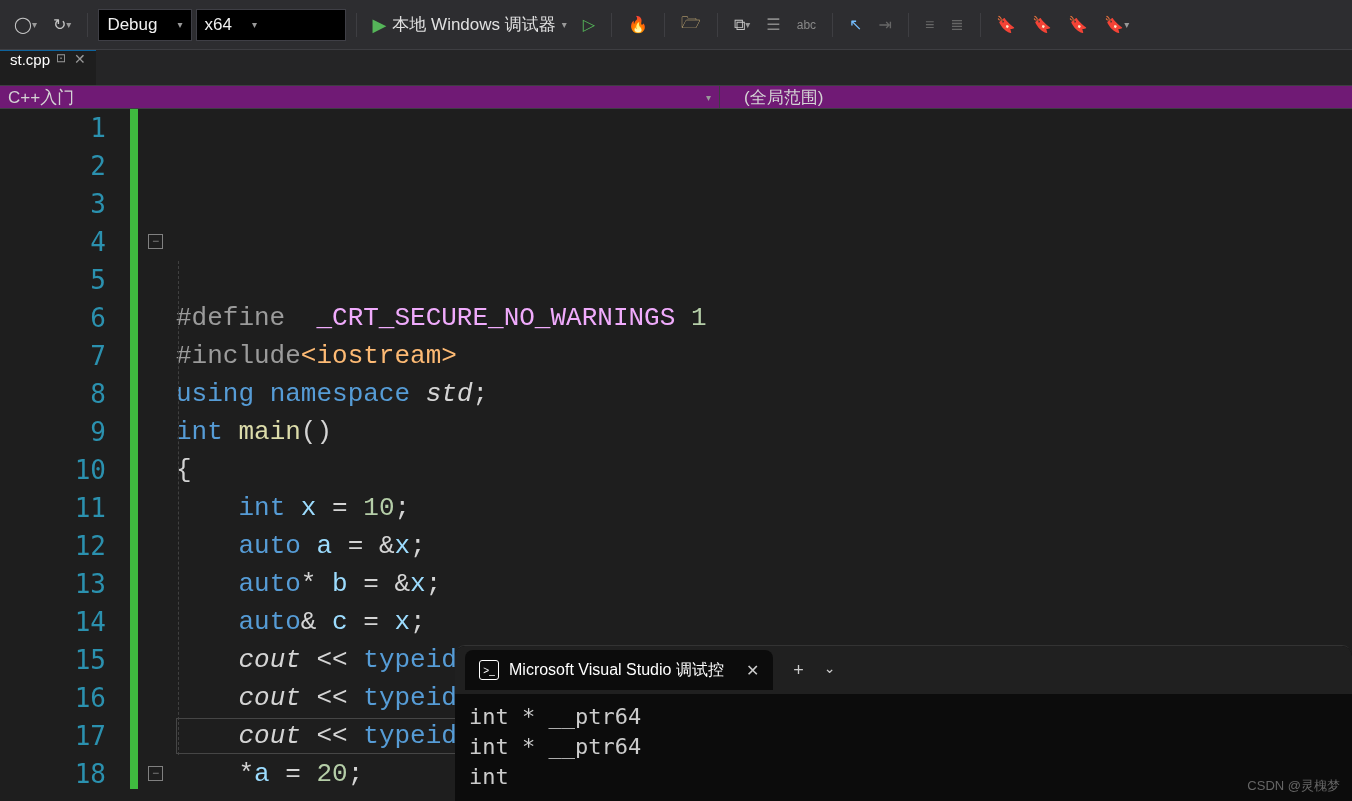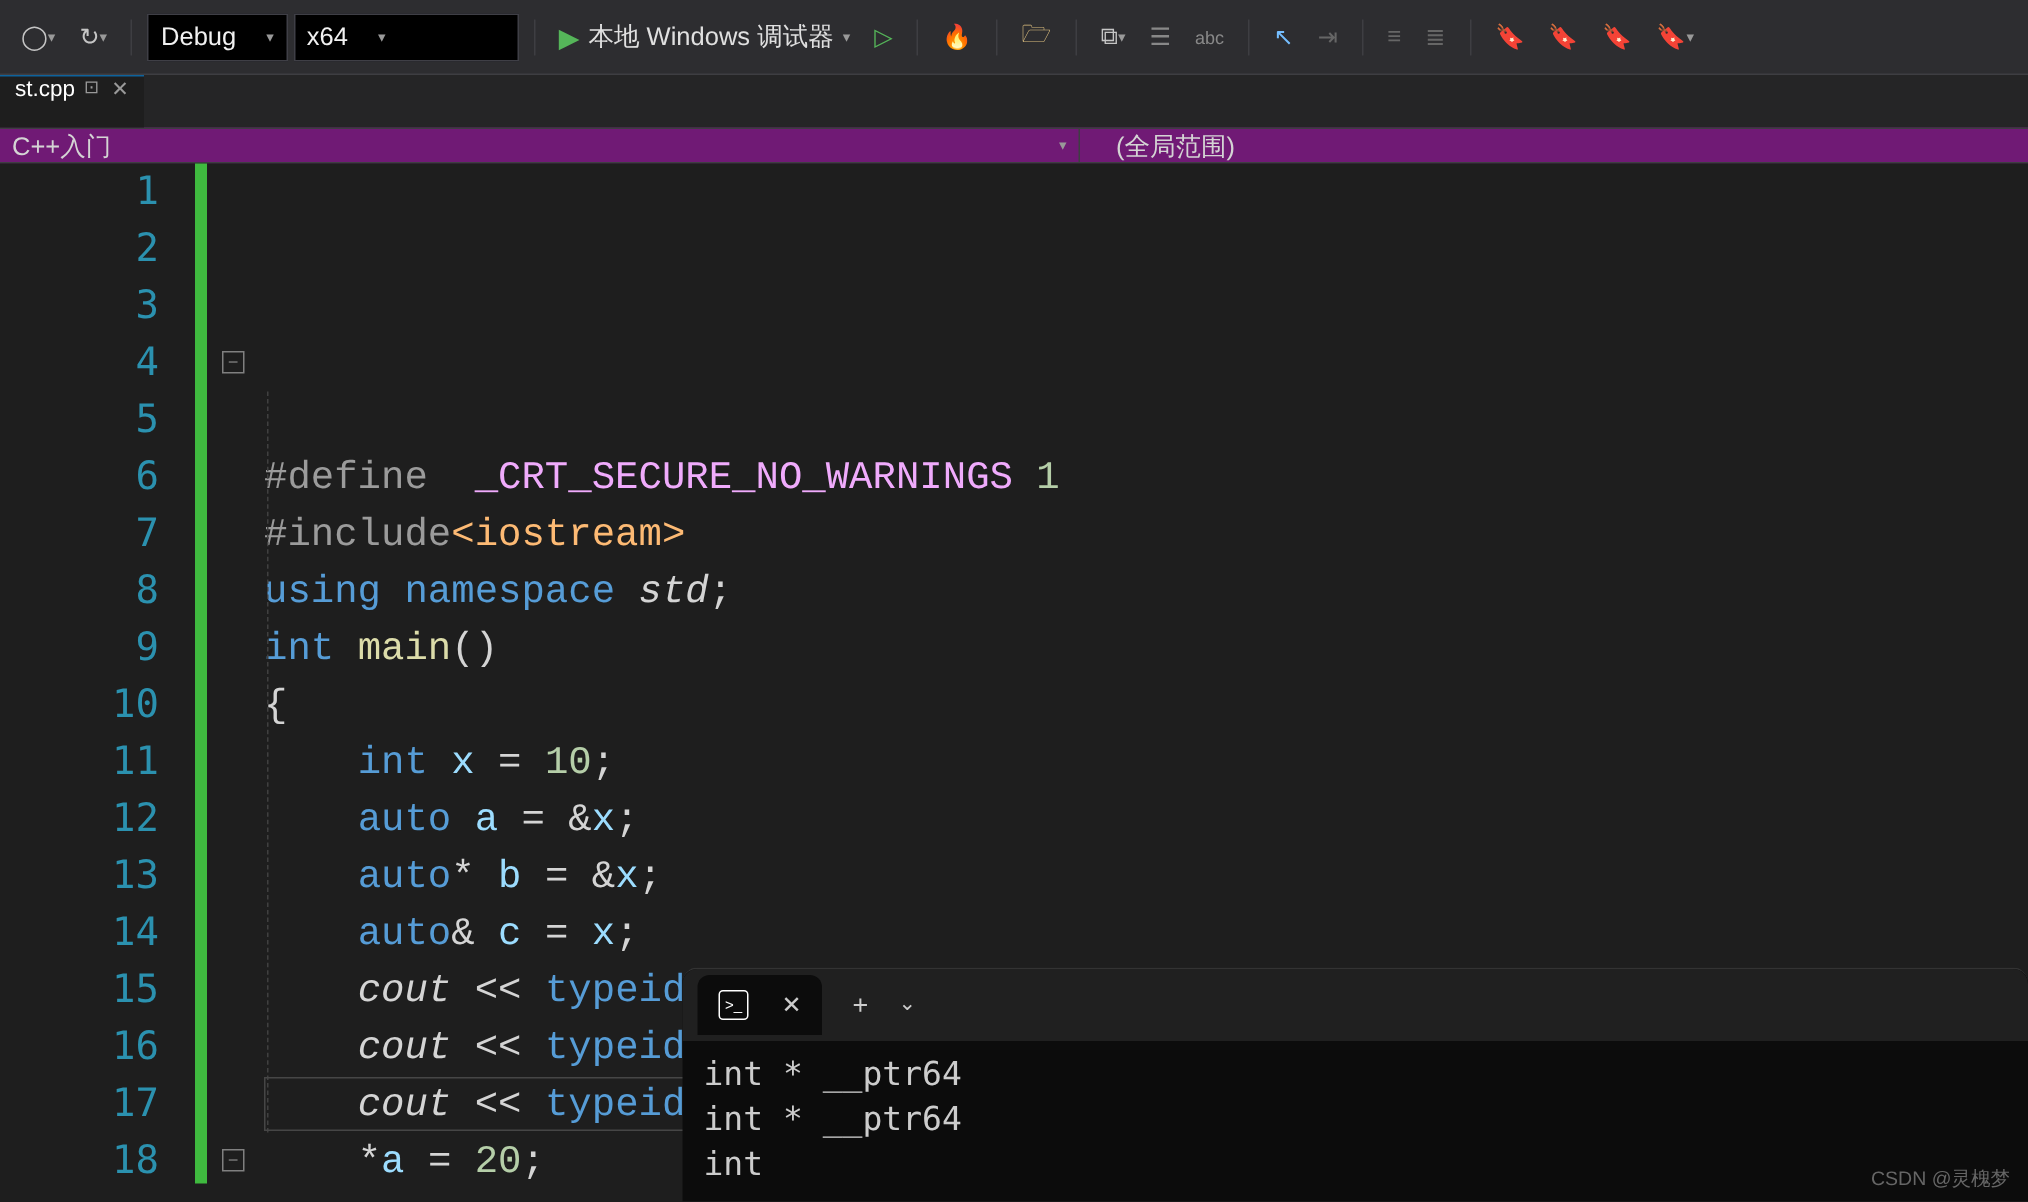--- a/index.html
+++ b/index.html
@@ -342,20 +342,21 @@
     <div class="indent-guide"></div>
     <div class="current-line"></div>
     <div class="code-lines" id="code-lines"><div class="code-line"><span class="tk-pp">#define</span><span class="tk-plain">  </span><span class="tk-macro">_CRT_SECURE_NO_WARNINGS</span><span class="tk-plain"> </span><span class="tk-lit">1</span></div><div class="code-line"><span class="tk-pp">#include</span><span class="tk-str">&lt;iostream&gt;</span></div><div class="code-line"><span class="tk-kw">using</span><span class="tk-plain"> </span><span class="tk-kw">namespace</span><span class="tk-plain"> </span><span class="tk-plain">std</span><span class="tk-op">;</span></div><div class="code-line"><span class="tk-type">int</span><span class="tk-plain"> </span><span class="tk-func">main</span><span class="tk-op">()</span></div><div class="code-line"><span class="tk-op">{</span></div><div class="code-line"><span class="tk-plain">    </span><span class="tk-type">int</span><span class="tk-plain"> </span><span class="tk-var">x</span><span class="tk-plain"> </span><span class="tk-op">=</span><span class="tk-plain"> </span><span class="tk-lit">10</span><span class="tk-op">;</span></div><div class="code-line"><span class="tk-plain">    </span><span class="tk-kw">auto</span><span class="tk-plain"> </span><span class="tk-var">a</span><span class="tk-plain"> </span><span class="tk-op">=</span><span class="tk-plain"> </span><span class="tk-op">&amp;</span><span class="tk-var">x</span><span class="tk-op">;</span></div><div class="code-line"><span class="tk-plain">    </span><span class="tk-kw">auto</span><span class="tk-op">*</span><span class="tk-plain"> </span><span class="tk-var">b</span><span class="tk-plain"> </span><span class="tk-op">=</span><span class="tk-plain"> </span><span class="tk-op">&amp;</span><span class="tk-var">x</span><span class="tk-op">;</span></div><div class="code-line"><span class="tk-plain">    </span><span class="tk-kw">auto</span><span class="tk-op">&amp;</span><span class="tk-plain"> </span><span class="tk-var">c</span><span class="tk-plain"> </span><span class="tk-op">=</span><span class="tk-plain"> </span><span class="tk-var">x</span><span class="tk-op">;</span></div><div class="code-line"><span class="tk-plain">    </span><span class="tk-plain">cout</span><span class="tk-plain"> </span><span class="tk-op">&lt;&lt;</span><span class="tk-plain"> </span><span class="tk-kw">typeid</span><span class="tk-op">(</span><span class="tk-var">a</span><span class="tk-op">).</span><span class="tk-func">name</span><span class="tk-op">()</span><span class="tk-plain"> </span><span class="tk-op">&lt;&lt;</span><span class="tk-plain"> </span><span class="tk-plain">endl</span><span class="tk-op">;</span></div><div class="code-line"><span class="tk-plain">    </span><span class="tk-plain">cout</span><span class="tk-plain"> </span><span class="tk-op">&lt;&lt;</span><span class="tk-plain"> </span><span class="tk-kw">typeid</span><span class="tk-op">(</span><span class="tk-var">b</span><span class="tk-op">).</span><span class="tk-func">name</span><span class="tk-op">()</span><span class="tk-plain"> </span><span class="tk-op">&lt;&lt;</span><span class="tk-plain"> </span><span class="tk-plain">endl</span><span class="tk-op">;</span></div><div class="code-line"><span class="tk-plain">    </span><span class="tk-plain">cout</span><span class="tk-plain"> </span><span class="tk-op">&lt;&lt;</span><span class="tk-plain"> </span><span class="tk-kw">typeid</span><span class="tk-op">(</span><span class="tk-var">c</span><span class="tk-op">).</span><span class="tk-func">name</span><span class="tk-op">()</span><span class="tk-plain"> </span><span class="tk-op">&lt;&lt;</span><span class="tk-plain"> </span><span class="tk-plain">endl</span><span class="tk-op">;</span></div><div class="code-line"><span class="tk-plain">    </span><span class="tk-op">*</span><span class="tk-var">a</span><span class="tk-plain"> </span><span class="tk-op">=</span><span class="tk-plain"> </span><span class="tk-lit">20</span><span class="tk-op">;</span></div></div>
   </div>
 </div>
 
 <div class="console-panel">
   <div class="console-tabbar">
     <div class="console-tab">
       <span class="ct-icon">&gt;_</span>
+      <span>Microsoft Visual Studio 调试控</span>
       <span class="ct-close">✕</span>
     </div>
     <div class="console-actions">
       <span>+</span>
       <span style="font-size:14px">⌄</span>
     </div>
   </div>
   <div class="console-output">int * __ptr64
 int * __ptr64
 int</div>

